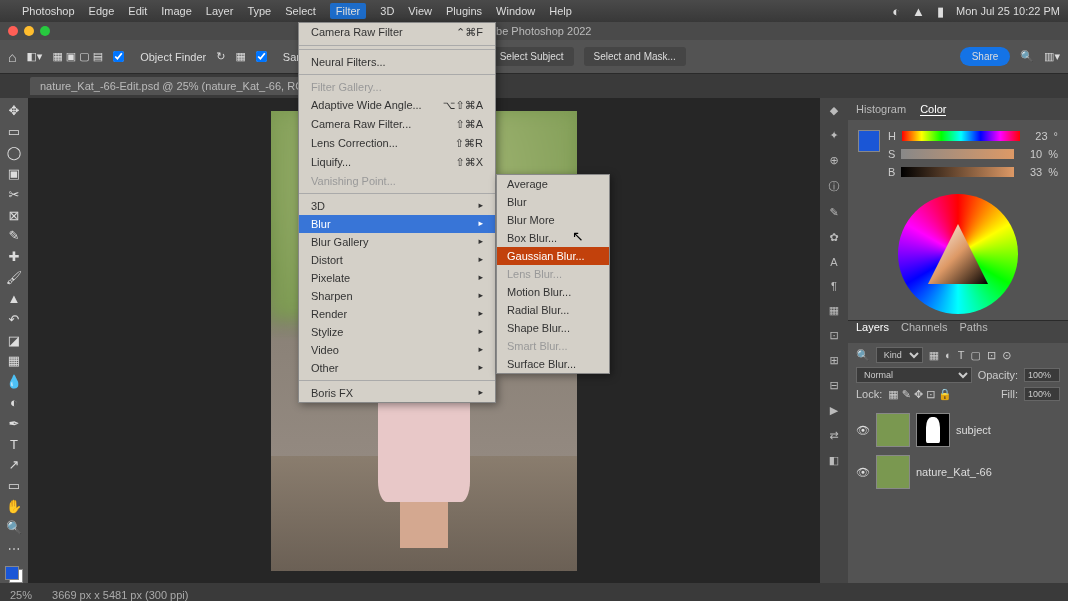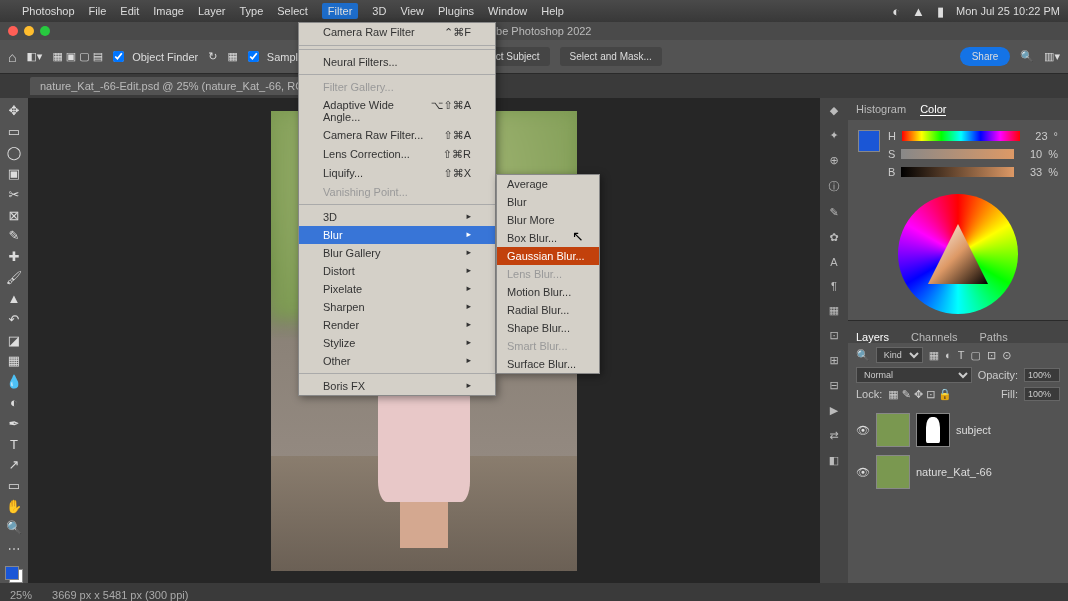--- a/index.html
+++ b/index.html
@@ -10,83 +10,83 @@
 .menubar .menu-item{cursor:pointer}
 .menubar .menu-item.active{background:#1d6cc9;padding:2px 6px;border-radius:2px}
 .menubar-right{margin-left:auto;display:flex;gap:12px;align-items:center}
 .menubar-right span{font-size:13px}
 .titlebar{height:18px;background:#4a4a4a;display:flex;align-items:center;justify-content:center;color:#bbb;font-size:11px;position:relative}
 .traffic{position:absolute;left:8px;display:flex;gap:6px}
 .traffic div{width:10px;height:10px;border-radius:50%}
 .traffic .r{background:#ff5f56}.traffic .y{background:#ffbd2e}.traffic .g{background:#27c93f}
 .options-bar{height:34px;background:#535353;display:flex;align-items:center;padding:0 8px;gap:10px;color:#ddd;border-bottom:1px solid #2a2a2a}
 .options-bar .home{font-size:14px}
-.options-bar .chk{display:flex;align-items:center;gap:8px;font-size:10px}
+.options-bar .chk{display:flex;align-items:center;gap:16px;font-size:10px}
 .options-bar .chk input{width:11px;height:11px}
 .options-bar .btn{background:#454545;padding:4px 10px;border-radius:3px;font-size:10px}
 .options-bar .share{background:#1473e6;padding:4px 12px;border-radius:12px;font-size:10px;margin-left:auto}
 .tab-bar{height:24px;background:#3a3a3a;display:flex;align-items:center;padding:0 30px;color:#bbb;font-size:10px}
 .tab-bar .tab{background:#535353;padding:3px 18px 3px 10px;border-radius:2px 2px 0 0;position:relative}
 .main{display:flex;height:485px}
 .toolbar{width:28px;background:#535353;display:flex;flex-direction:column;align-items:center;padding-top:4px;gap:3px}
 .toolbar .tool{width:22px;height:19px;display:flex;align-items:center;justify-content:center;color:#ddd;font-size:13px;cursor:pointer}
 .toolbar .swatch{margin-top:6px;position:relative;width:18px;height:18px}
 .toolbar .swatch .fg{width:14px;height:14px;background:#1a56d6;border:1px solid #888;position:absolute;top:0;left:0}
 .toolbar .swatch .bg{width:14px;height:14px;background:#fff;border:1px solid #888;position:absolute;bottom:0;right:0}
 .canvas{flex:1;background:#262626;display:flex;align-items:center;justify-content:center;position:relative}
 .img{width:306px;height:460px;background:linear-gradient(#7a9850 0%,#6b8a44 35%,#8b8278 50%,#9b9088 100%);position:relative;overflow:hidden}
 .img .blur-top{position:absolute;top:0;left:0;right:0;height:45%;background:radial-gradient(circle at 50% 30%,#a8ba7a,#7a9850);filter:blur(8px)}
 .img .dress{position:absolute;bottom:15%;left:35%;width:30%;height:45%;background:#e8c8c8;border-radius:50% 50% 10% 10%}
 .img .legs{position:absolute;bottom:5%;left:42%;width:16%;height:18%;background:#d4a890}
 .img .ground{position:absolute;bottom:0;left:0;right:0;height:25%;background:linear-gradient(#8a7d6e,#6b6055)}
 .filter-menu{position:absolute;left:298px;top:22px;width:198px;background:#d4d0c8;border:1px solid #888;box-shadow:2px 2px 8px rgba(0,0,0,0.4);z-index:100}
-.filter-menu .fm-item{padding:3px 24px;display:flex;justify-content:space-between;color:#333;cursor:pointer}
+.filter-menu .fm-item{padding:3px 12px;display:flex;justify-content:space-between;color:#333;cursor:pointer}
 .filter-menu .fm-item.disabled{color:#999}
 .filter-menu .fm-item.hover{background:#3875d7;color:#fff}
 .filter-menu .sep{height:1px;background:#aaa;margin:3px 0}
 .filter-menu .arrow::after{content:"▸";font-size:9px}
-.blur-submenu{position:absolute;left:496px;top:174px;width:104px;background:#d4d0c8;border:1px solid #888;box-shadow:2px 2px 8px rgba(0,0,0,0.4);z-index:101}
+.blur-submenu{position:absolute;left:496px;top:174px;width:114px;background:#d4d0c8;border:1px solid #888;box-shadow:2px 2px 8px rgba(0,0,0,0.4);z-index:101}
 .blur-submenu .fm-item{padding:3px 10px;color:#333;cursor:pointer}
 .blur-submenu .fm-item.disabled{color:#999}
 .blur-submenu .fm-item.selected{background:#c2410c;color:#fff}
 .cursor{position:absolute;left:572px;top:228px;z-index:200;font-size:14px;color:#000}
 .right-panels{width:220px;background:#535353;display:flex;flex-direction:column}
 .panel-tabs{height:22px;background:#454545;display:flex;align-items:center;padding:0 8px;gap:14px;color:#bbb;font-size:10px}
 .panel-tabs .active{color:#fff;border-bottom:1px solid #fff}
 .color-panel{padding:10px;display:flex;gap:8px}
 .color-sliders{flex:1;display:flex;flex-direction:column;gap:6px;font-size:9px;color:#ccc}
 .color-sliders .row{display:flex;align-items:center;gap:6px}
 .color-sliders .slider{flex:1;height:10px;background:linear-gradient(90deg,red,yellow,lime,cyan,blue,magenta,red);position:relative}
 .color-sliders .slider.s{background:linear-gradient(90deg,#888,#d96)}
 .color-sliders .slider.b{background:linear-gradient(90deg,#000,#d96)}
 .color-sliders .val{width:22px;text-align:right}
 .color-wheel{margin:6px auto;width:120px;height:120px;border-radius:50%;background:conic-gradient(red,yellow,lime,cyan,blue,magenta,red);position:relative}
 .color-wheel .tri{position:absolute;top:25%;left:25%;width:50%;height:50%;background:linear-gradient(135deg,#fff,#d96,#000);clip-path:polygon(50% 0,100% 100%,0 100%)}
 .layers-panel{flex:1;border-top:1px solid #2a2a2a}
-.layers-header{height:22px;background:#454545;display:flex;align-items:flex-end;padding:0 8px;gap:22px;color:#bbb;font-size:10px}
+.layers-header{height:22px;background:#454545;display:flex;align-items:flex-start;padding:0 8px;gap:12px;color:#bbb;font-size:10px}
 .layers-header .active{color:#fff}
 .layers-controls{padding:4px 8px;display:flex;flex-direction:column;gap:4px;color:#ccc;font-size:9px}
 .layers-controls .row{display:flex;align-items:center;gap:6px}
 .layers-controls select,.layers-controls input{background:#3a3a3a;border:1px solid #666;color:#ccc;font-size:9px;padding:1px 3px}
 .layer-list{padding:4px}
 .layer{display:flex;align-items:center;gap:6px;padding:4px;color:#ddd;font-size:10px}
 .layer .eye{width:14px;text-align:center}
 .layer .thumb{width:34px;height:34px;background:#7a9850;border:1px solid #888}
 .layer .mask{width:34px;height:34px;background:#000;border:1px solid #888;display:flex;align-items:center;justify-content:center}
 .layer .mask .sil{width:14px;height:26px;background:#fff;border-radius:40% 40% 10% 10%}
 .dock-strip{width:28px;background:#454545;display:flex;flex-direction:column;align-items:center;padding-top:6px;gap:12px;color:#bbb;font-size:14px}
 .statusbar{height:18px;background:#3a3a3a;color:#aaa;font-size:10px;display:flex;align-items:center;padding:12px 10px;gap:20px}
 </style>
 </head>
 <body>
 
 <div class="menubar">
   <span class="apple"></span>
   <span class="app-name">Photoshop</span>
-  <span class="menu-item">File</span>
+  <span class="menu-item">Edge</span>
   <span class="menu-item">Edit</span>
   <span class="menu-item">Image</span>
   <span class="menu-item">Layer</span>
   <span class="menu-item">Type</span>
   <span class="menu-item">Select</span>
   <span class="menu-item active">Filter</span>
   <span class="menu-item">3D</span>
   <span class="menu-item">View</span>
   <span class="menu-item">Plugins</span>
   <span class="menu-item">Window</span>
@@ -332,20 +332,23 @@
   <div class="fm-item arrow">
       <span>Sharpen</span>
     </div>
   <div class="fm-item arrow">
       <span>Render</span>
     </div>
   <div class="fm-item arrow">
       <span>Stylize</span>
     </div>
   <div class="fm-item arrow">
+      <span>Video</span>
+    </div>
+  <div class="fm-item arrow">
       <span>Other</span>
     </div>
   <div class="sep"></div>
   <div class="fm-item arrow">
       <span>Boris FX</span>
     </div>
 </div>
 
 <div class="blur-submenu">
   <div class="fm-item">Average</div>

